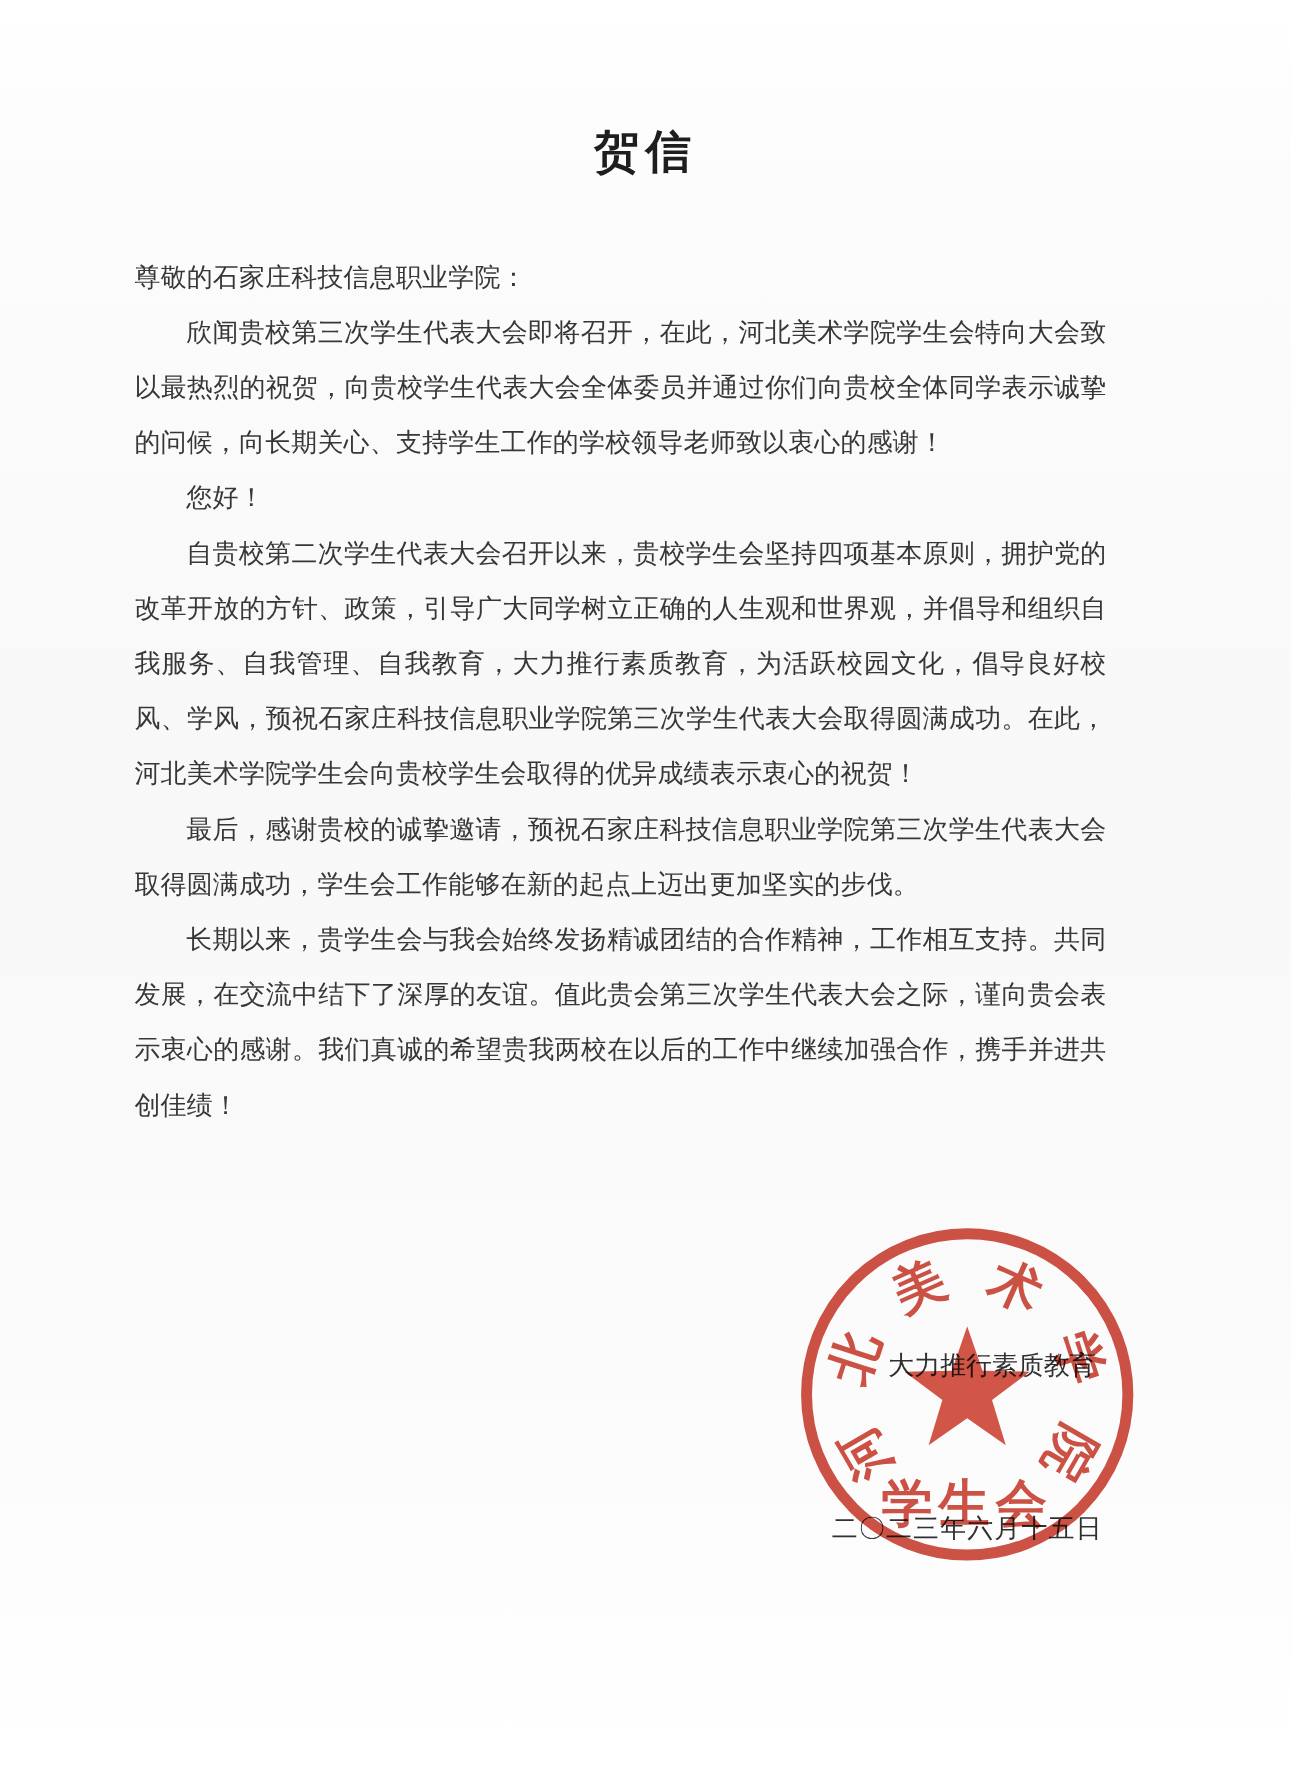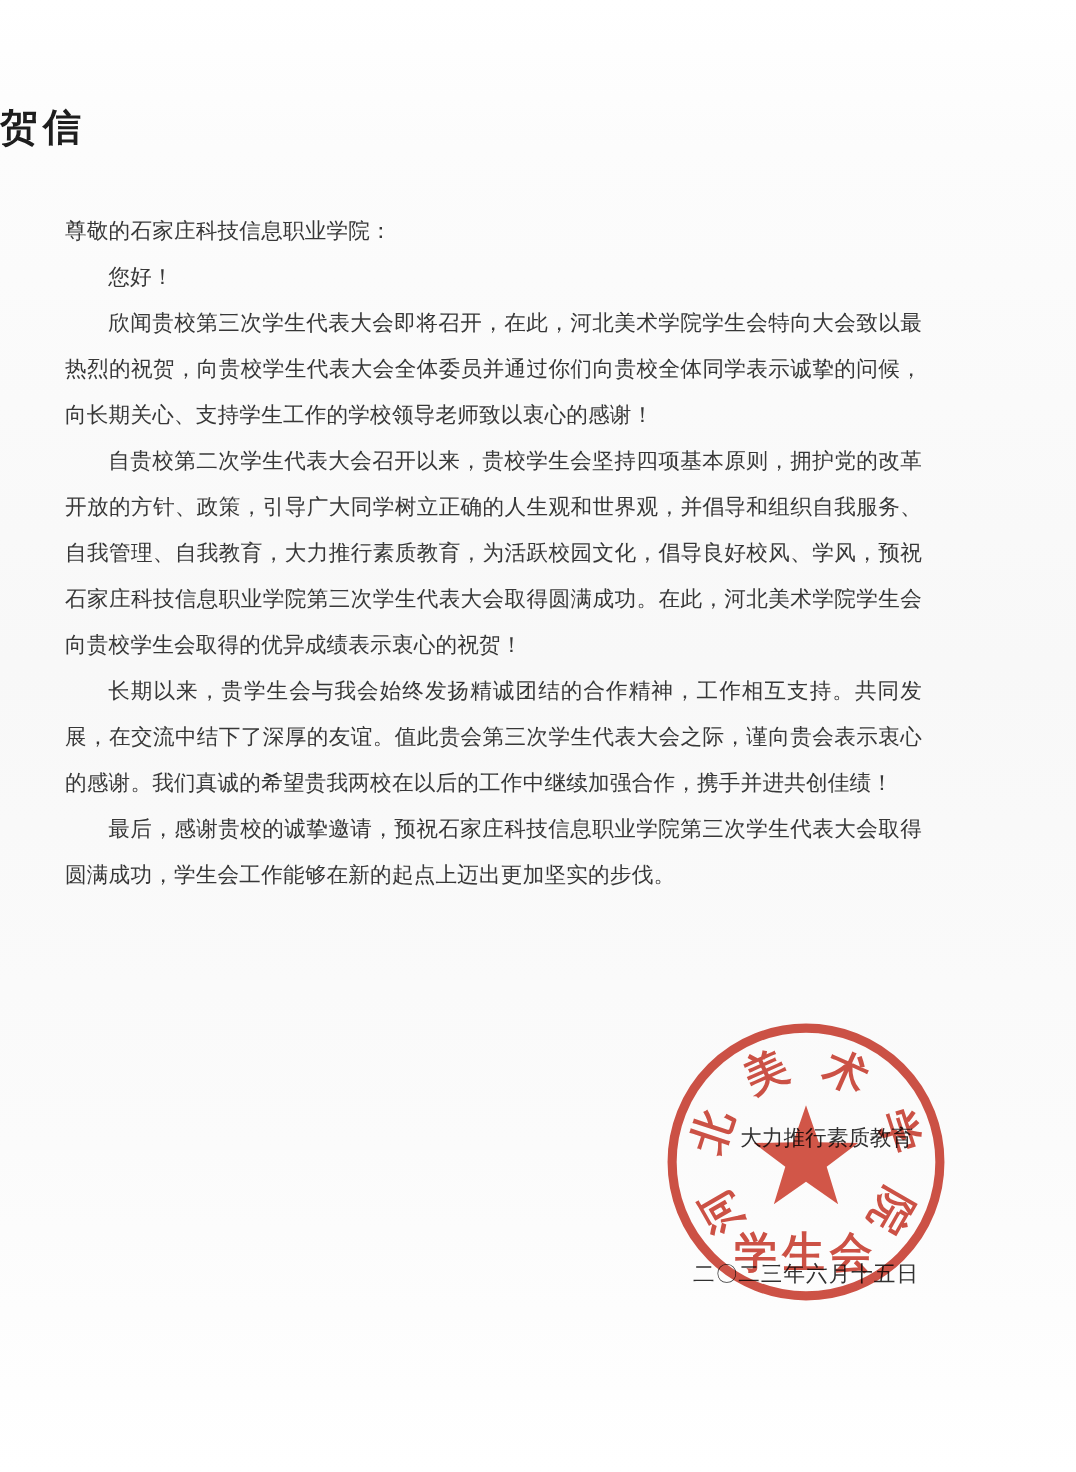--- a/index.html
+++ b/index.html
@@ -12,30 +12,30 @@
     width: 1076px;
     height: 1472px;
     margin: 0 auto;
     overflow: hidden;
     background: linear-gradient(180deg, #ffffff 0%, #fcfcfc 10%, #f8f8f8 45%, #fbfbfb 78%, #ffffff 100%);
     font-family: "Liberation Serif", "DejaVu Serif", serif;
     color: #373737;
   }
   .title {
     padding-top: 104px;
-    text-align: left;
+    text-align: center;
     font-size: 38px;
     font-weight: bold;
     letter-spacing: 5px;
     color: #1e1e1e;
     line-height: 1.25;
   }
   .letter-body {
     margin-top: 56px;
-    padding: 0 154px 0 65px;
+    padding: 0 154px 0 112px;
     font-size: 21.6px;
     line-height: 46px;
     text-align: justify;
     letter-spacing: 0.2px;
   }
   .letter-body p {
     margin: 0;
     text-indent: 2em;
   }
   .salutation {
@@ -80,25 +80,25 @@
 </style>
 </head>
 <body>
 
 <div class="page">
 
   <div class="title">贺信</div>
 
   <div class="letter-body">
     <p class="salutation">尊敬的石家庄科技信息职业学院：</p>
+    <p>欣闻贵校第三次学生代表大会即将召开，在此，河北美术学院学生会特向大会致以最热烈的祝贺，向贵校学生代表大会全体委员并通过你们向贵校全体同学表示诚挚的问候，向长期关心、支持学生工作的学校领导老师致以衷心的感谢！</p>
     <p>您好！</p>
-    <p>欣闻贵校第三次学生代表大会即将召开，在此，河北美术学院学生会特向大会致以最热烈的祝贺，向贵校学生代表大会全体委员并通过你们向贵校全体同学表示诚挚的问候，向长期关心、支持学生工作的学校领导老师致以衷心的感谢！</p>
     <p>自贵校第二次学生代表大会召开以来，贵校学生会坚持四项基本原则，拥护党的改革开放的方针、政策，引导广大同学树立正确的人生观和世界观，并倡导和组织自我服务、自我管理、自我教育，大力推行素质教育，为活跃校园文化，倡导良好校风、学风，预祝石家庄科技信息职业学院第三次学生代表大会取得圆满成功。在此，河北美术学院学生会向贵校学生会取得的优异成绩表示衷心的祝贺！</p>
+    <p>最后，感谢贵校的诚挚邀请，预祝石家庄科技信息职业学院第三次学生代表大会取得圆满成功，学生会工作能够在新的起点上迈出更加坚实的步伐。</p>
     <p>长期以来，贵学生会与我会始终发扬精诚团结的合作精神，工作相互支持。共同发展，在交流中结下了深厚的友谊。值此贵会第三次学生代表大会之际，谨向贵会表示衷心的感谢。我们真诚的希望贵我两校在以后的工作中继续加强合作，携手并进共创佳绩！</p>
-    <p>最后，感谢贵校的诚挚邀请，预祝石家庄科技信息职业学院第三次学生代表大会取得圆满成功，学生会工作能够在新的起点上迈出更加坚实的步伐。</p>
   </div>
 
   <div class="signature-name">大力推行素质教育</div>
   <div class="signature-date">二〇二三年六月十五日</div>
 
   <div class="seal">
     <svg viewBox="0 0 280 280" xmlns="http://www.w3.org/2000/svg">
       <circle cx="140" cy="140" r="132" fill="none" stroke="#c93a2c" stroke-width="9"></circle>
       <polygon fill="#cf4030" points="140,84 152.6,120.6 191.4,121.3 160.4,144.6 171.7,181.7 140,159.5 108.3,181.7 119.6,144.6 88.6,121.3 127.4,120.6"></polygon>
       <text x="140" y="57" text-anchor="middle" font-size="42" fill="#c93a2c" transform="rotate(-120 140 140)">河</text>

